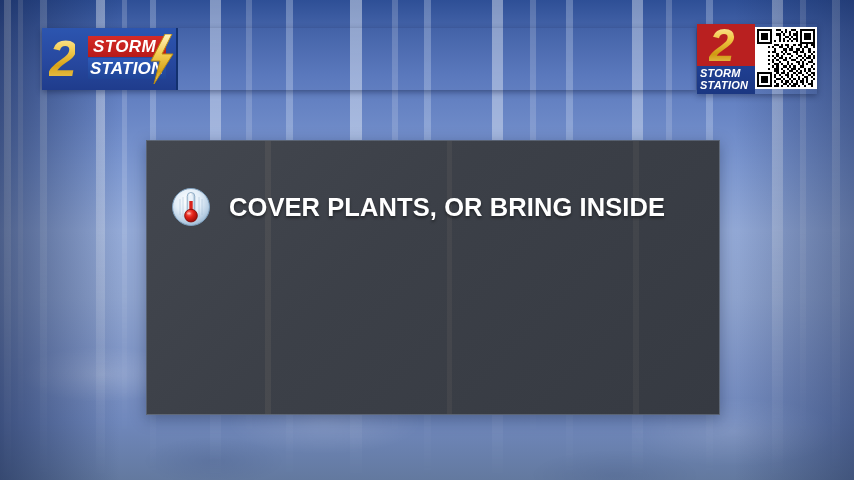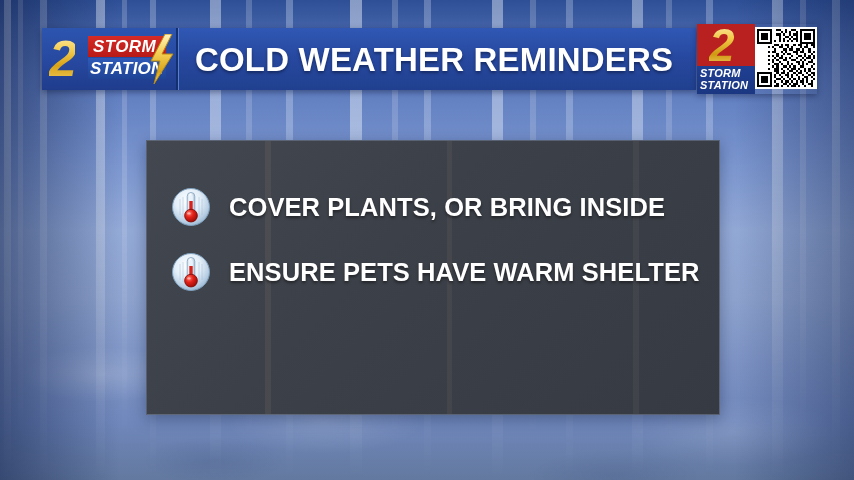--- a/index.html
+++ b/index.html
@@ -332,23 +332,20 @@
               <stop offset="38%" stop-color="#f4cf55"></stop>
               <stop offset="75%" stop-color="#d8a31a"></stop>
               <stop offset="100%" stop-color="#f6d978"></stop>
             </linearGradient>
           </defs>
           <polygon points="17,0 3,27 12,27 6,50 25,20 14,20 24,0" fill="url(#boltgrad)" stroke="#b98a10" stroke-width="1"></polygon>
         </svg>
       </div>
     </div>
 
-    <div class="banner-title">
-      <h1>COLD WEATHER REMINDERS</h1>
-    </div>
   </div>
 
   <div class="corner">
     <div class="corner-logo">
       <div class="corner-two">2</div>
       <div class="corner-storm">STORM</div>
       <div class="corner-station">STATION</div>
     </div>
     <div class="corner-qr">
       <svg viewBox="0 0 29 29" width="62" height="62" shape-rendering="crispEdges" aria-hidden="true">
@@ -574,37 +571,18 @@
             <rect x="16.2" y="5.5" width="7.6" height="22" rx="3.8" fill="url(#tubeg)" stroke="#8aa8c2" stroke-width=".9"></rect>
             <rect x="18.2" y="8" width="3.6" height="19" rx="1.8" fill="#e9f2fa"></rect>
             <rect x="18.3" y="14" width="3.4" height="13" fill="#d8231c"></rect>
             <circle cx="20" cy="28.6" r="6.4" fill="url(#bulbg)" stroke="#7c0b07" stroke-width=".8"></circle>
             <ellipse cx="17.9" cy="26.4" rx="1.8" ry="1.2" fill="#ffffff" opacity=".45"></ellipse>
           </svg>
         </div>
         <div class="row-text">COVER PLANTS, OR BRING INSIDE</div>
       </div>
 
-      <div class="row">
-        <div class="row-icon">
-          <svg viewBox="0 0 40 40" width="40" height="40" aria-hidden="true">
-            <circle cx="20" cy="20" r="18.5" fill="url(#diskg)" stroke="#7e9fbd" stroke-width="1"></circle>
-            <g opacity=".45" stroke="#9ab6cf" stroke-width="1">
-              <line x1="9" y1="12" x2="9" y2="28"></line>
-              <line x1="12" y1="10" x2="12" y2="30"></line>
-              <line x1="28" y1="10" x2="28" y2="30"></line>
-              <line x1="31" y1="12" x2="31" y2="28"></line>
-            </g>
-            <rect x="16.2" y="5.5" width="7.6" height="22" rx="3.8" fill="url(#tubeg)" stroke="#8aa8c2" stroke-width=".9"></rect>
-            <rect x="18.2" y="8" width="3.6" height="19" rx="1.8" fill="#e9f2fa"></rect>
-            <rect x="18.3" y="14" width="3.4" height="13" fill="#d8231c"></rect>
-            <circle cx="20" cy="28.6" r="6.4" fill="url(#bulbg)" stroke="#7c0b07" stroke-width=".8"></circle>
-            <ellipse cx="17.9" cy="26.4" rx="1.8" ry="1.2" fill="#ffffff" opacity=".45"></ellipse>
-          </svg>
-        </div>
-        <div class="row-text">ENSURE PETS HAVE WARM SHELTER</div>
-      </div>
 
 
     </div>
   </div>
 
 </div>
 
 </body></html>

